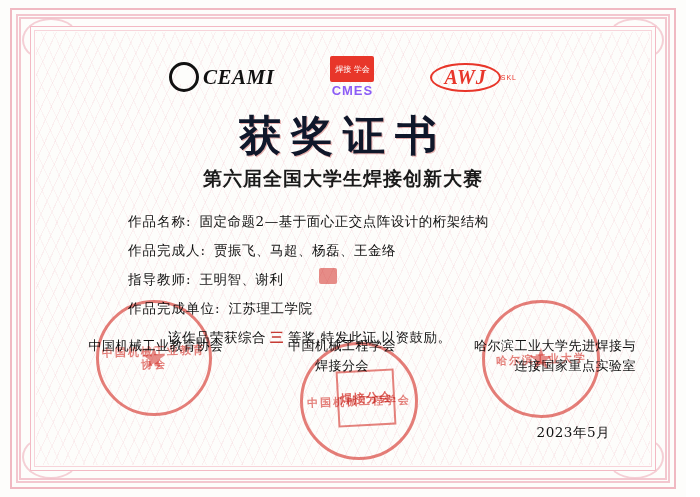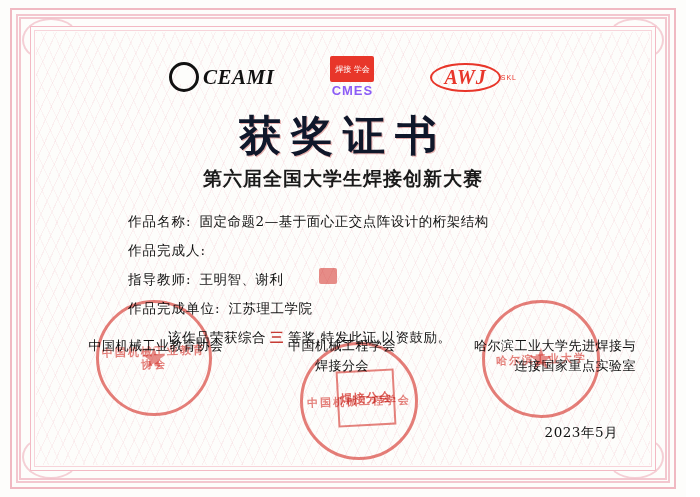--- a/index.html
+++ b/index.html
@@ -261,21 +261,21 @@
     text-align: center;
     line-height: 20px;
     letter-spacing: .5px;
   }
   .sig-block.left  { width: 200px; }
   .sig-block.mid   { width: 180px; }
   .sig-block.right { width: 210px; text-align: right; }
 
   .date {
     position: absolute;
-    right: 28px;
+    right: 36px;
     top: 388px;
     font-family: "DejaVu Serif", serif;
     font-size: 13.5px;
     color: #111;
     letter-spacing: .5px;
   }
 
   
   .seal {
     position: absolute;
@@ -373,20 +373,21 @@
     <div class="title">获奖证书</div>
     <div class="subtitle">第六届全国大学生焊接创新大赛</div>
 
     <div class="fields">
       <div class="field-row">
         <span class="field-label">作品名称:</span>
         <span class="field-value">固定命题2—基于面心正交点阵设计的桁架结构</span>
       </div>
       <div class="field-row">
         <span class="field-label">作品完成人:</span>
+        <span class="field-value">贾振飞、马超、杨磊、王金络</span>
       </div>
       <div class="field-row">
         <span class="field-label">指导教师:</span>
         <span class="field-value">王明智、谢利</span>
       </div>
       <div class="field-row">
         <span class="field-label">作品完成单位:</span>
         <span class="field-value">江苏理工学院</span>
       </div>
     </div>

